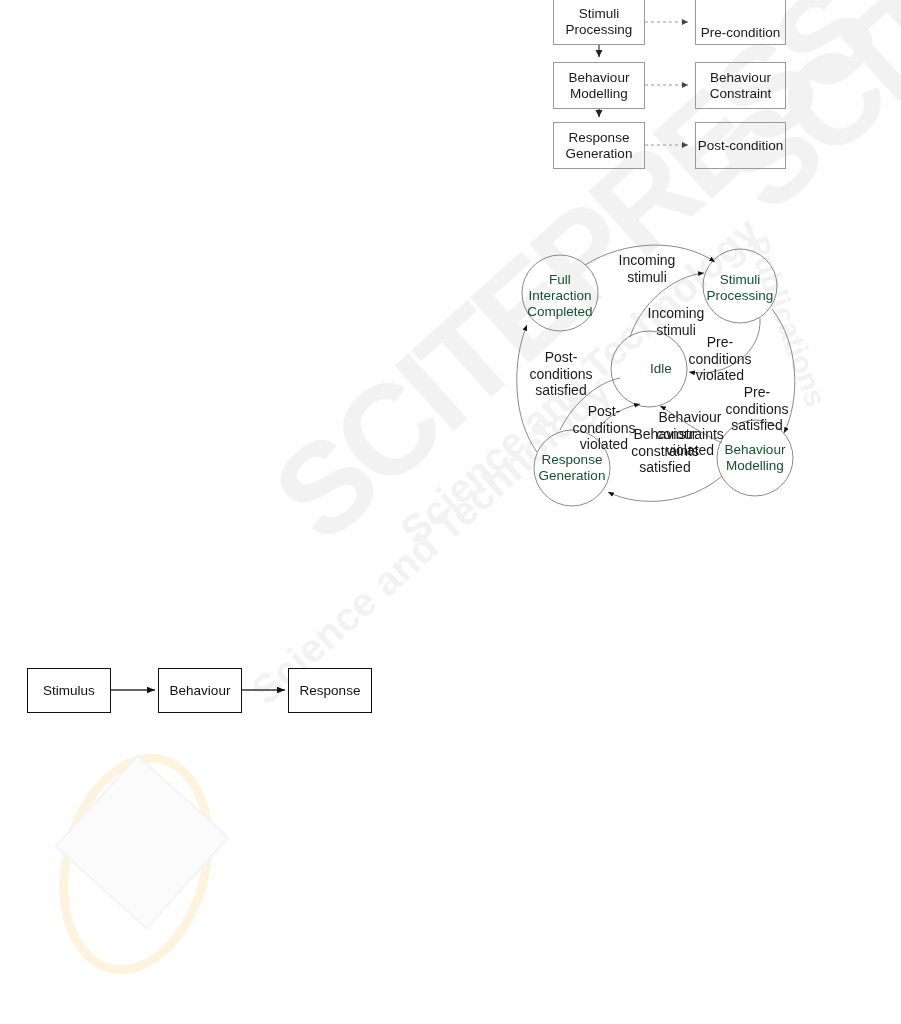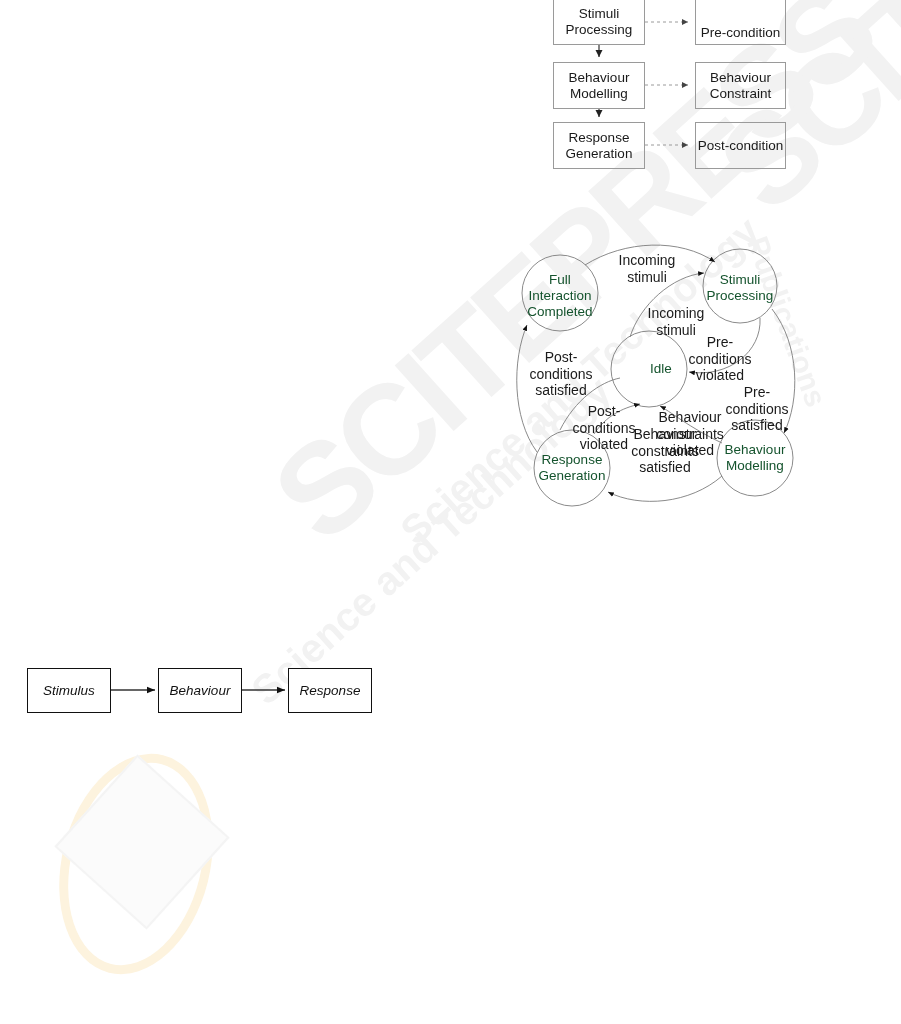--- a/index.html
+++ b/index.html
@@ -155,21 +155,21 @@
 violated</div>
     <div class="edge-label" style="left:629px;top:426px;width:72px;white-space:pre-line;">Behaviour
 constraints
 satisfied</div>
     <div class="edge-label" style="left:561px;top:403px;width:86px;white-space:pre-line;">Post-conditions
 violated</div>
     <div class="edge-label" style="left:518px;top:349px;width:86px;white-space:pre-line;">Post-conditions
 satisfied</div>
   </div>
 
-  <div class="fig" style="left:0;top:640px;width:420px;height:100px;font-style:italic;">
+  <div class="fig" style="left:0;top:640px;width:420px;height:100px;">
     <svg class="svg-layer" width="420" height="100">
       <defs>
         <marker id="sr-ah" markerWidth="8" markerHeight="8" refX="6.5" refY="3" orient="auto">
           <path d="M0,0.3 L6.5,3 L0,5.7 z" fill="#111"></path>
         </marker>
       </defs>
       <line x1="111" y1="50" x2="155" y2="50" stroke="#333" stroke-width="1.3" marker-end="url(#sr-ah)"></line>
       <line x1="242" y1="50" x2="285" y2="50" stroke="#333" stroke-width="1.3" marker-end="url(#sr-ah)"></line>
     </svg>
 

